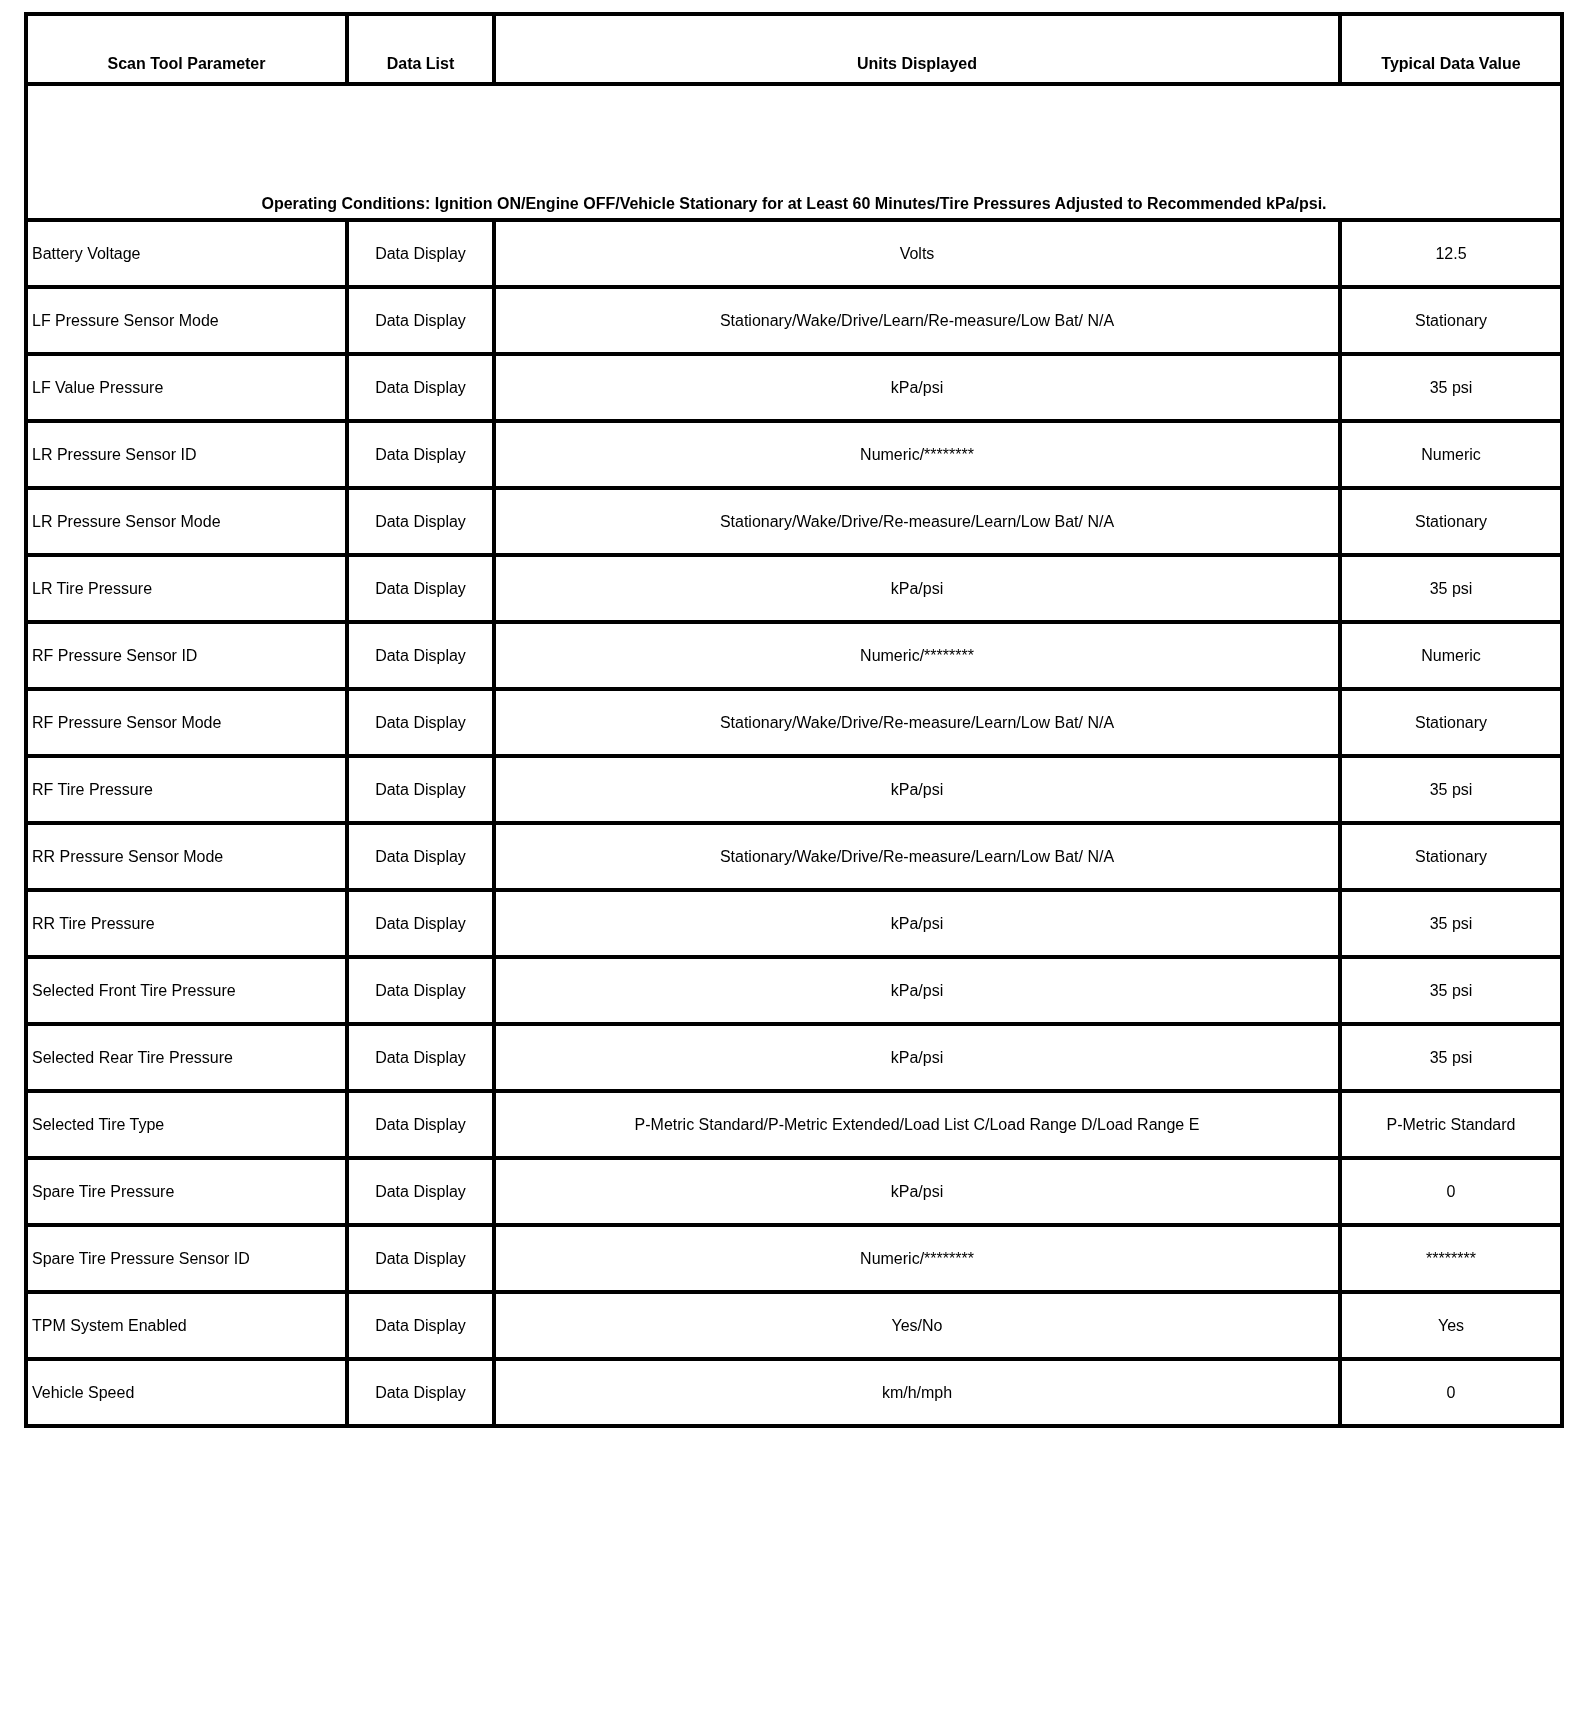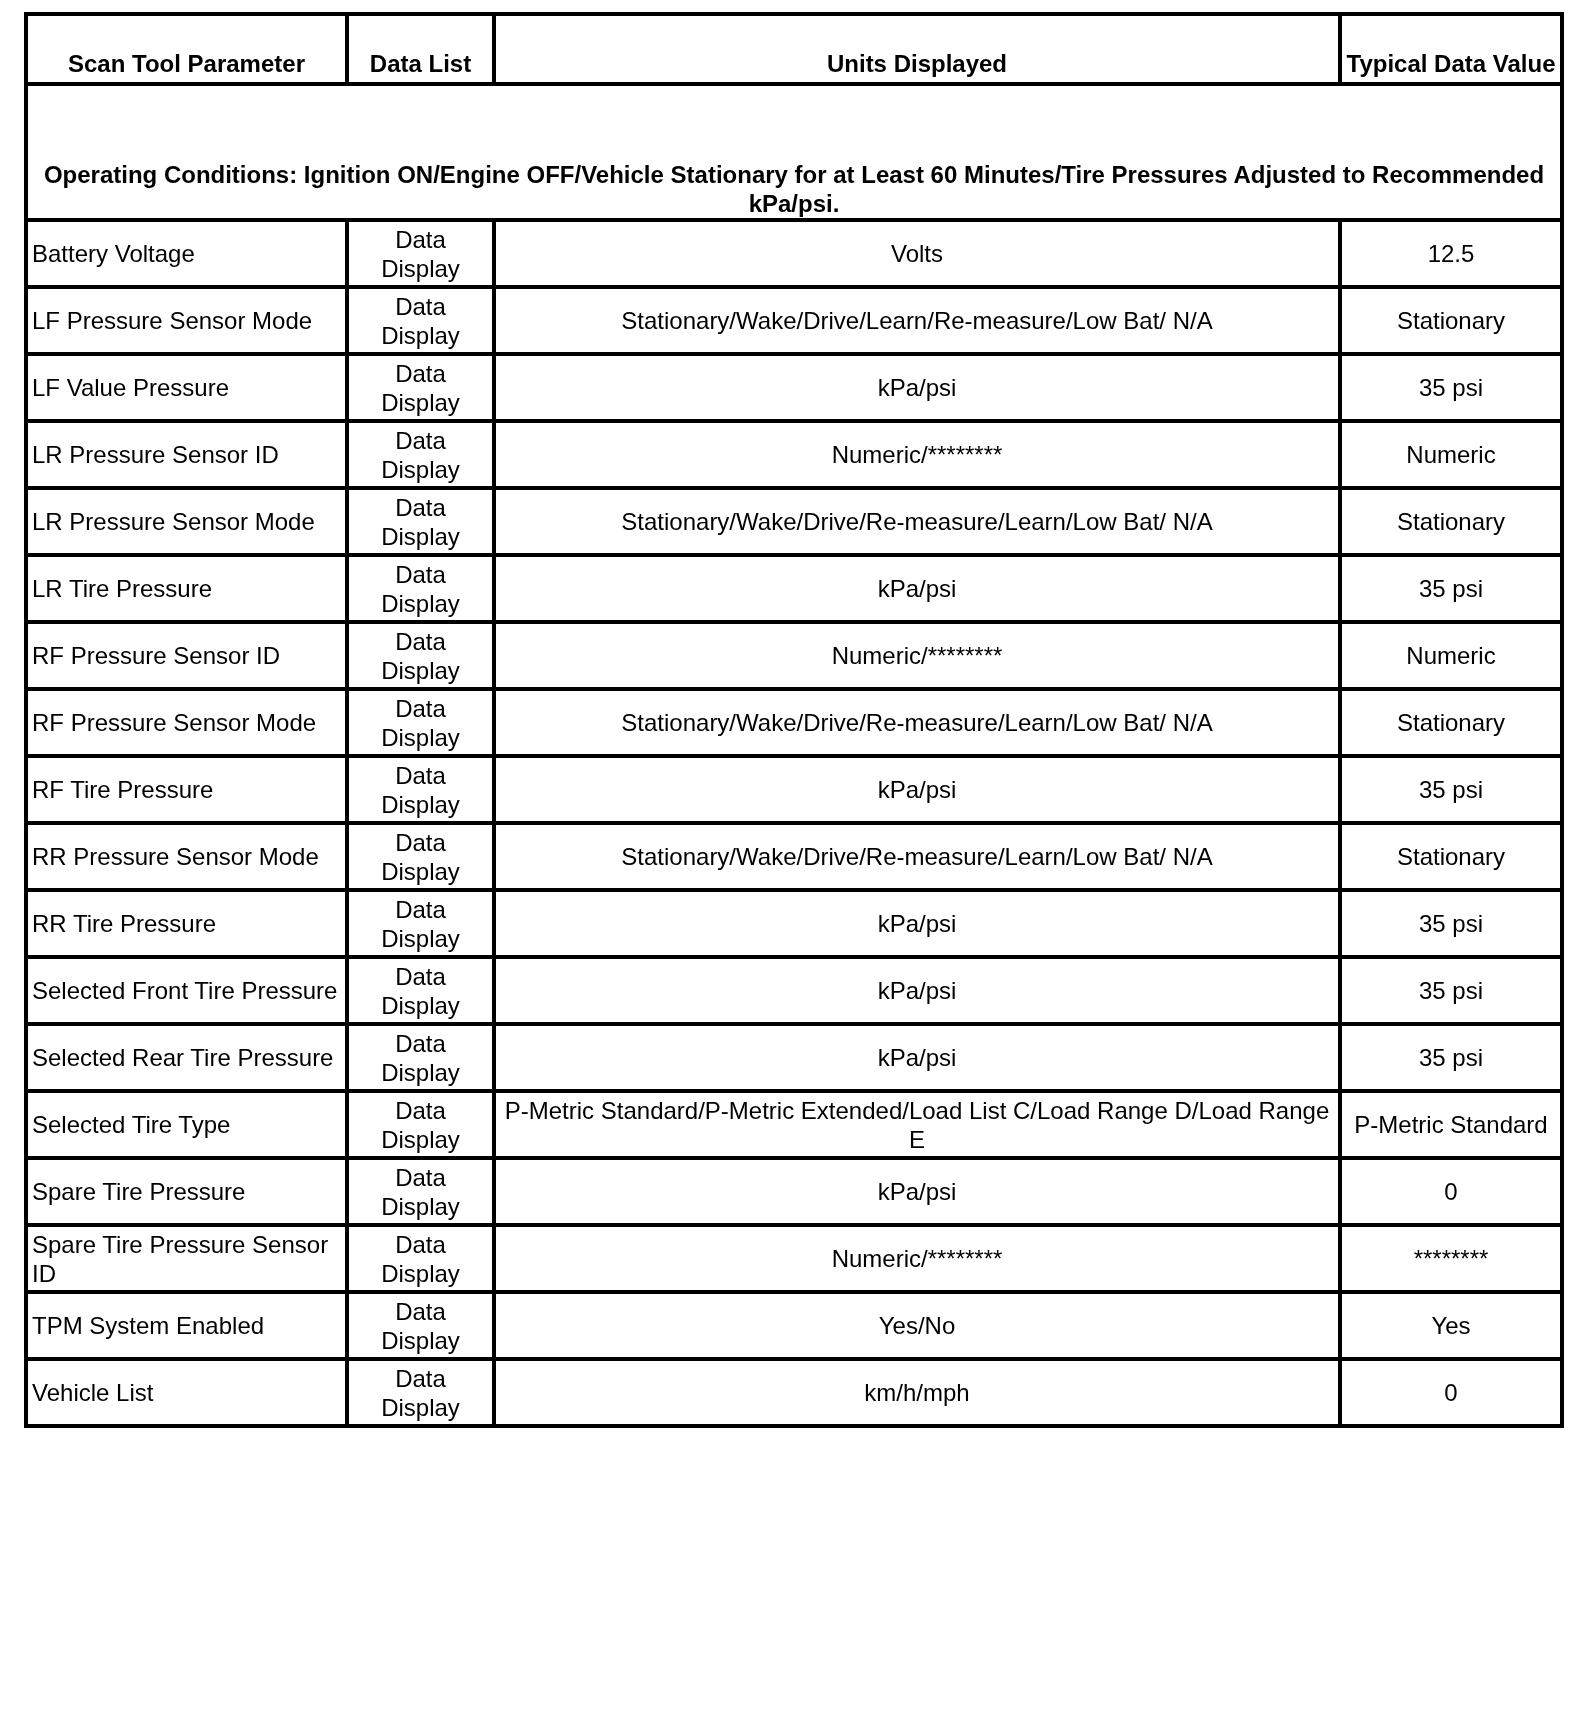--- a/index.html
+++ b/index.html
@@ -15,21 +15,21 @@
       font-family: "Liberation Sans", sans-serif;
       color: #000000;
     }
     table.data-table {
       position: absolute;
       left: 24px;
       top: 12px;
       width: 1536px;
       border-collapse: collapse;
       table-layout: fixed;
-      font-size: 24px;
+      font-size: 16px;
       line-height: 29px;
     }
     table.data-table td, table.data-table th {
       border: 4px solid #000000;
       padding: 0 4px;
       vertical-align: middle;
     }
     col.c1 { width: 321px; }
     col.c2 { width: 147px; }
     col.c3 { width: 846px; }
@@ -176,19 +176,19 @@
         <td class="units">Numeric/********</td>
         <td class="typical-val">********</td>
       </tr>
       <tr class="data-row">
         <td class="param">TPM System Enabled</td>
         <td class="list">Data Display</td>
         <td class="units">Yes/No</td>
         <td class="typical-val">Yes</td>
       </tr>
       <tr class="data-row">
-        <td class="param">Vehicle List</td>
+        <td class="param">Vehicle Speed</td>
         <td class="list">Data Display</td>
         <td class="units">km/h/mph</td>
         <td class="typical-val">0</td>
       </tr>
     </tbody>
 </table>
 
 </body></html>

